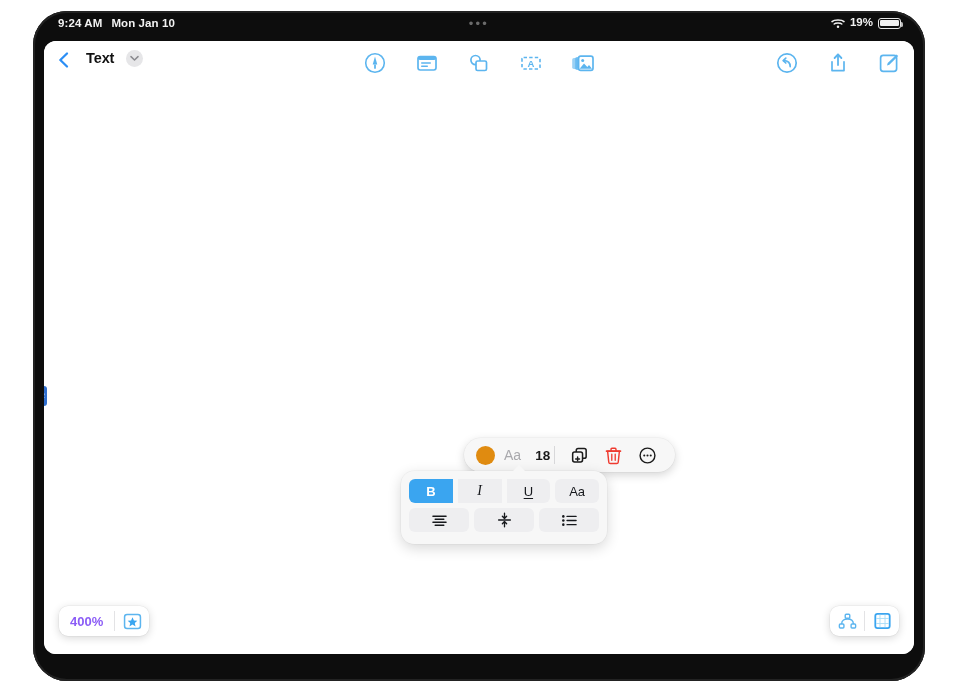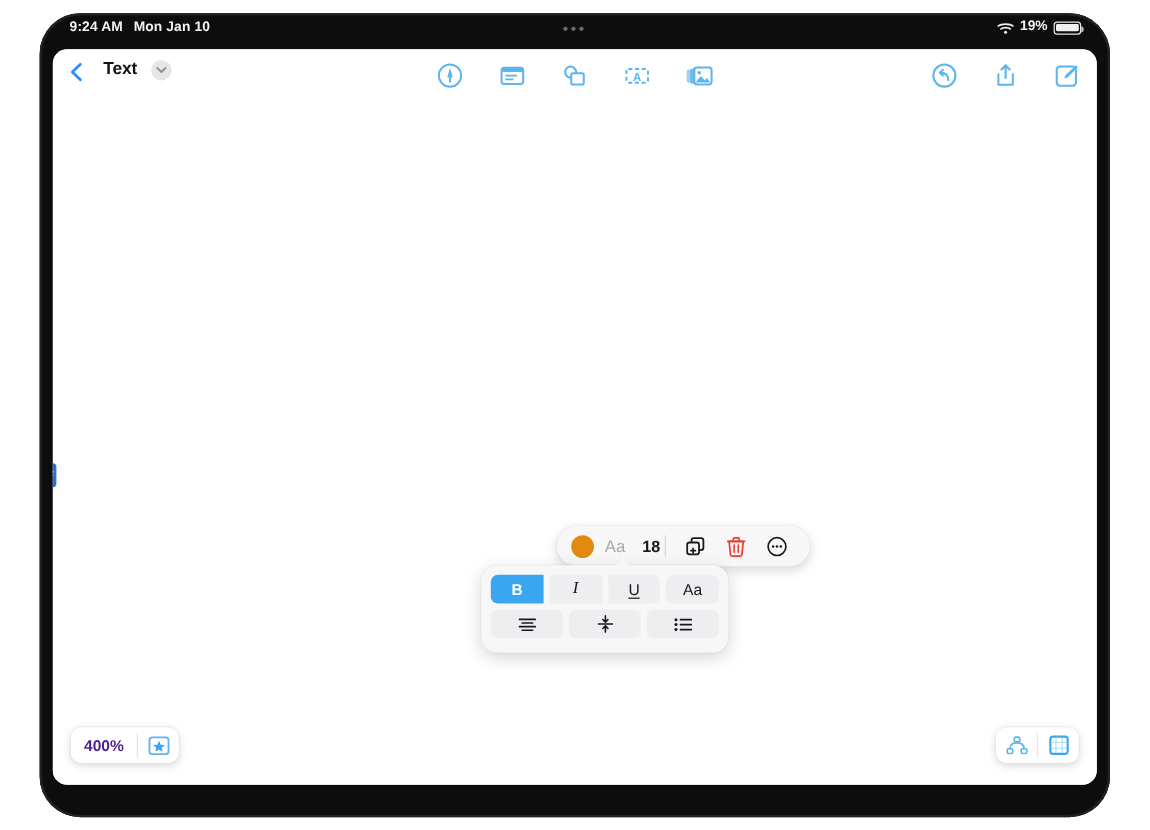--- a/index.html
+++ b/index.html
@@ -179,21 +179,21 @@
   .fbtn.italic{font-style:italic;font-family:"Liberation Serif",serif;font-size:14px;}
   .fbtn.under{text-decoration:underline;text-underline-offset:2px;}
 
   
   #zoom-ctl{
     position:absolute;left:15px;bottom:18px;height:30px;
     background:#fff;border-radius:9px;display:flex;align-items:center;
     box-shadow:0 2px 8px rgba(0,0,0,.16), 0 0 0 .5px rgba(0,0,0,.06);
   }
   #zoom-val{
-    font-size:13px;font-weight:bold;color:#4c1d95;padding:0 11px;cursor:pointer;
+    font-size:13px;font-weight:bold;color:#8b5cf6;padding:0 11px;cursor:pointer;
   }
   #zoom-sep{width:1px;height:20px;background:#e3e3e5;}
   .sq-btn{width:34px;height:30px;display:flex;align-items:center;justify-content:center;cursor:pointer;}
   #view-ctl{
     position:absolute;right:15px;bottom:18px;height:30px;
     background:#fff;border-radius:9px;display:flex;align-items:center;
     box-shadow:0 2px 8px rgba(0,0,0,.16), 0 0 0 .5px rgba(0,0,0,.06);
   }
 </style>
 </head>

